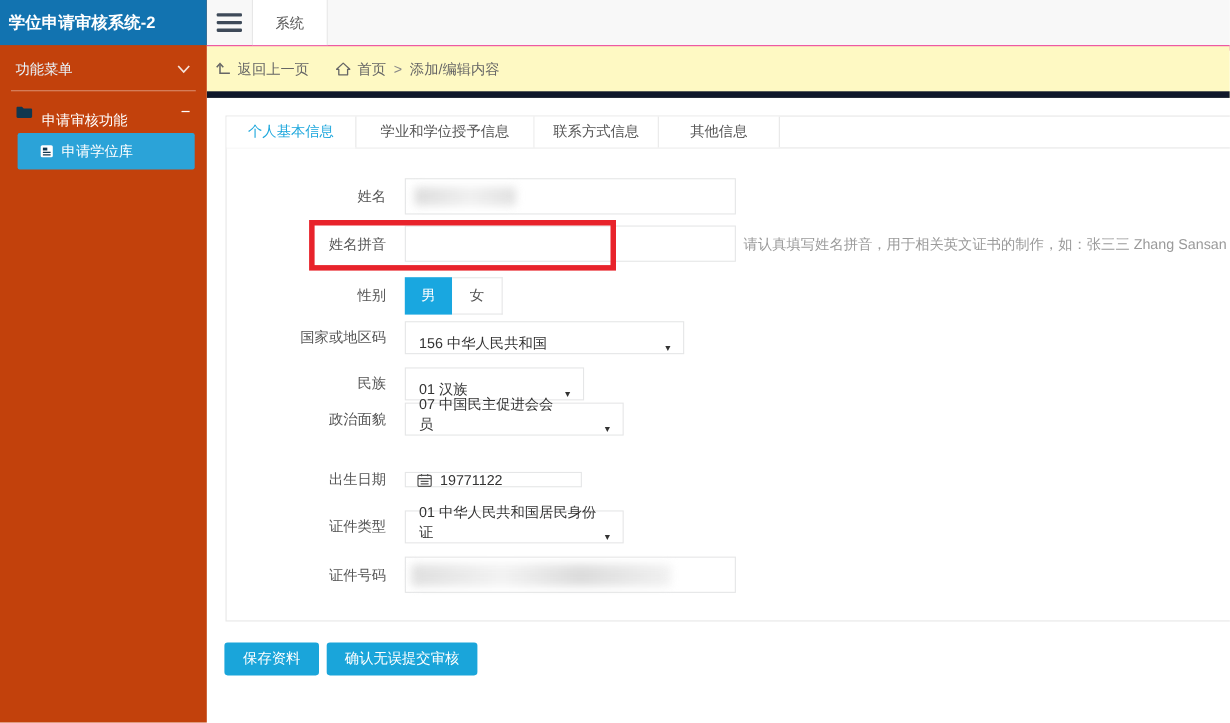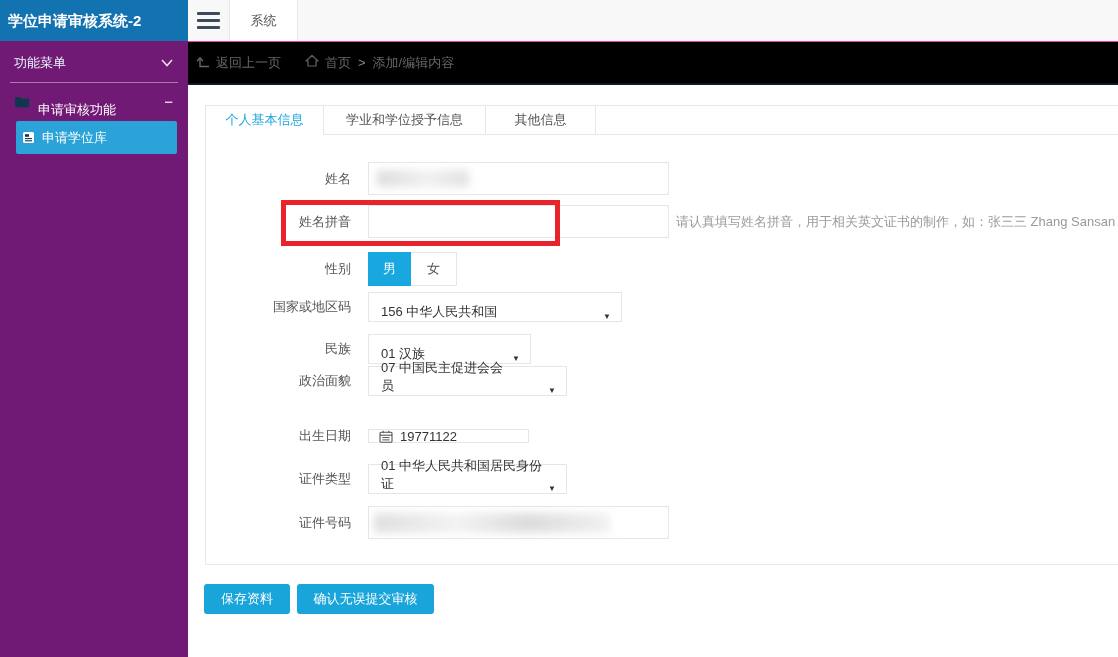--- a/index.html
+++ b/index.html
@@ -2,47 +2,47 @@
 <html><head>
 <meta charset="utf-8">
 <style>
   html,body{margin:0;padding:0;}
   body{
     width:1118px;height:657px;position:relative;overflow:hidden;
     background:#fff;font-family:"Liberation Sans","DejaVu Sans",sans-serif;
     -webkit-font-smoothing:antialiased;
   }
   
-  .sidebar{position:absolute;left:0;top:0;bottom:0;width:188px;background:#701a75;z-index:3;}
+  .sidebar{position:absolute;left:0;top:0;bottom:0;width:188px;background:#c2410c;z-index:3;}
   .sidebar-header{height:41px;background:#1273b0;color:#fff;font-weight:bold;font-size:15px;
     line-height:41px;padding-left:8px;white-space:nowrap;}
   .menu-label{display:flex;justify-content:space-between;align-items:center;height:38px;
     padding:0 15px 0 14px;margin-top:3px;color:#e9f5fc;font-size:13px;cursor:pointer;}
   .sidebar-divider{border-top:1px solid rgba(255,255,255,.42);margin:0 10px;}
   .menu-group{display:flex;align-items:center;height:37px;padding:0 15px 0 14px;color:#fff;
     font-size:13px;cursor:pointer;}
   .menu-group .glabel{margin-left:8px;margin-top:17px;}
   .menu-group .minus{margin-left:auto;font-size:15px;color:#fff;}
   .menu-item{margin:1px 11px 0 16px;height:33px;background:#2ba3d8;border-radius:2px;
-    display:flex;align-items:center;padding-left:6px;color:#fff;font-size:13px;cursor:pointer;}
+    display:flex;align-items:center;padding-left:20px;color:#fff;font-size:13px;cursor:pointer;}
   .menu-item .ilabel{margin-left:7px;}
   
   .topbar{position:absolute;left:188px;right:0;top:0;height:41px;background:#f8f8f8;
     border-bottom:5px solid #ec4899;display:flex;align-items:stretch;z-index:2;}
   .hamburger{width:41px;display:flex;flex-direction:column;justify-content:center;
     align-items:center;gap:4px;cursor:pointer;}
   .hamburger i{display:block;width:23px;height:3px;background:#3e4a59;border-radius:1px;}
   .sys-tab{width:67px;background:#fff;border-left:1px solid #e7e7e7;border-right:1px solid #e7e7e7;
     display:flex;align-items:center;justify-content:center;font-size:13px;color:#555;cursor:pointer;}
   
-  .breadcrumb{position:absolute;left:188px;right:0;top:42px;height:41px;background:#000000;
-    border-bottom:2px solid #0f172a;display:flex;align-items:center;font-size:13px;color:#666;
+  .breadcrumb{position:absolute;left:188px;right:0;top:42px;height:41px;background:#fef9c3;
+    border-bottom:6px solid #0f172a;display:flex;align-items:center;font-size:13px;color:#666;
     padding-left:8px;z-index:2;}
   .crumb-back{display:flex;align-items:center;gap:6px;cursor:pointer;}
-  .crumb-home{display:flex;gap:6px;margin-left:24px;cursor:pointer;}
+  .crumb-home{display:flex;align-items:center;gap:6px;margin-left:24px;cursor:pointer;}
   .crumb-sep{margin:0 7px;color:#888;}
   .crumb-current{color:#666;}
   
   .panel{position:absolute;left:205px;top:105px;width:1000px;height:460px;background:#fff;
     border:1px solid #e7e7e7;box-sizing:border-box;z-index:1;}
   .tabs{display:flex;border-bottom:1px solid #e7e7e7;height:28px;}
   .tab{box-sizing:border-box;border-right:1px solid #e7e7e7;text-align:center;line-height:28px;
     font-size:13px;color:#555;cursor:pointer;background:#fff;}
   .tab.active{color:#1ba6dc;position:relative;}
   .tab.active::after{content:"";position:absolute;left:0;right:0;bottom:-1px;height:1px;background:#fff;}
@@ -147,20 +147,21 @@
   </span>
   <span class="crumb-sep">&gt;</span>
   <span class="crumb-current">添加/编辑内容</span>
 </nav>
 
 <section class="panel">
 
   <div class="tabs">
     <div class="tab active" style="width:118px">个人基本信息</div>
     <div class="tab" style="width:162px">学业和学位授予信息</div>
+    <div class="tab" style="width:113px">联系方式信息</div>
     <div class="tab" style="width:110px">其他信息</div>
   </div>
 
   <div class="red-box"></div>
 
   <div class="frow" style="top:56px;height:33px;">
     <div class="flabel">姓名</div>
     <div class="ctrl tbox" style="width:301px;height:33px;">
       <div class="redact name"></div>
     </div>

